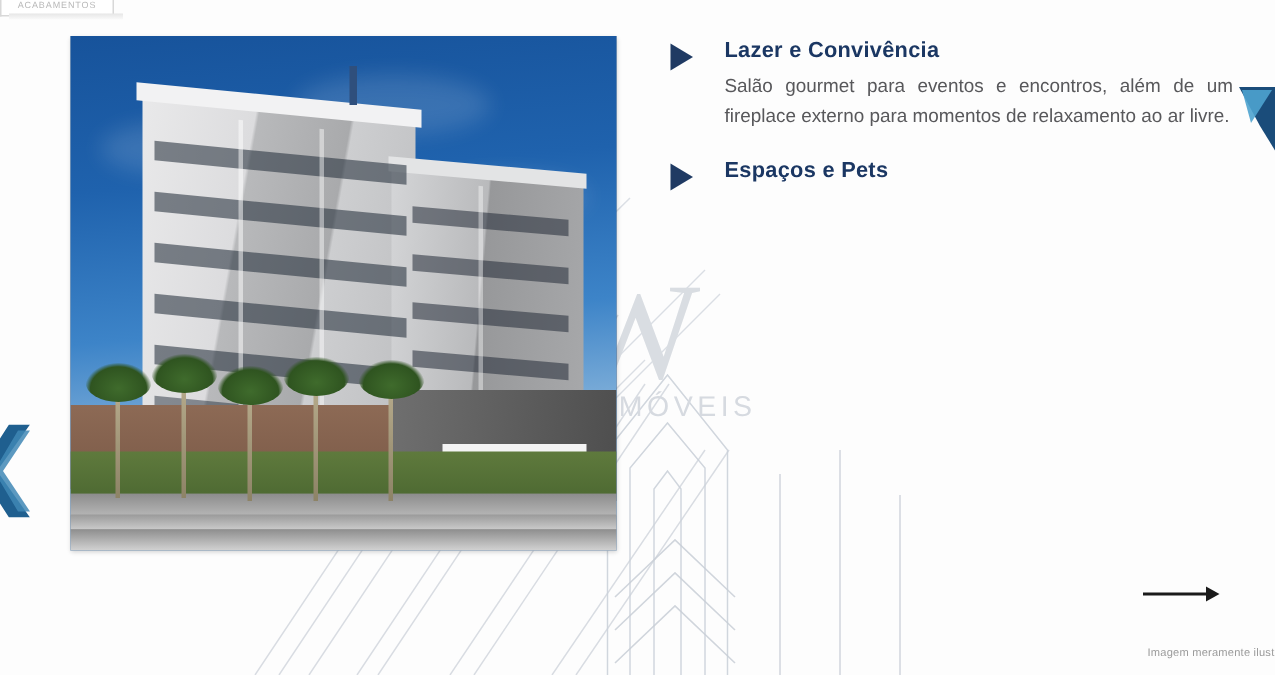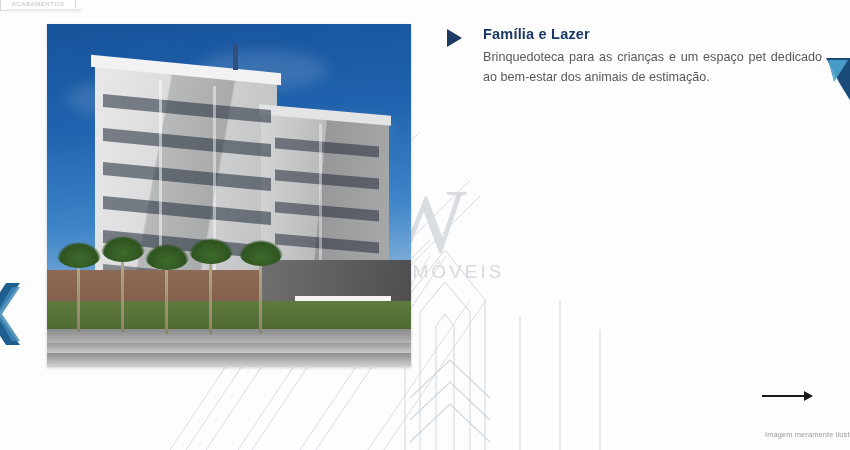--- a/index.html
+++ b/index.html
@@ -203,26 +203,30 @@
     <div class="palm-crown" style="left:98px;top:220px;"></div>
     <div class="palm-trunk" style="left:162px;top:228px;height:82px;"></div>
     <div class="palm-crown" style="left:142px;top:214px;"></div>
     <div class="palm-trunk" style="left:212px;top:230px;height:80px;"></div>
     <div class="palm-crown" style="left:192px;top:216px;"></div>
   </div>
 
 
   <div class="features">
 
-
-
     <div class="feature">
       <span class="tri"></span>
-      <p class="f-title">Família e Lazer</p>
-      <p class="f-body">Brinquedoteca para as crianças e um espaço pet dedicado ao bem-estar dos animais de estimação.</p>
+      <p class="f-title">Lazer e Convivência</p>
+      <p class="f-body">Salão gourmet para eventos e encontros, além de um fireplace externo para momentos de relaxamento ao ar livre.</p>
+    </div>
+
+
+    <div class="feature">
+      <span class="tri"></span>
+      <p class="f-title">Espaços e Pets</p>
     </div>
 
   </div>
 
   <svg class="chev-left" viewBox="0 0 34 62">
     <polygon points="34,0 12,31 34,62 20,62 0,31 20,0" fill="#1f5f8f"></polygon>
     <polygon points="34,4 16,31 34,58 26,58 10,31 26,4" fill="#3f87b5" opacity="0.85"></polygon>
   </svg>
 
   <svg class="chev-right" viewBox="0 0 30 52">

